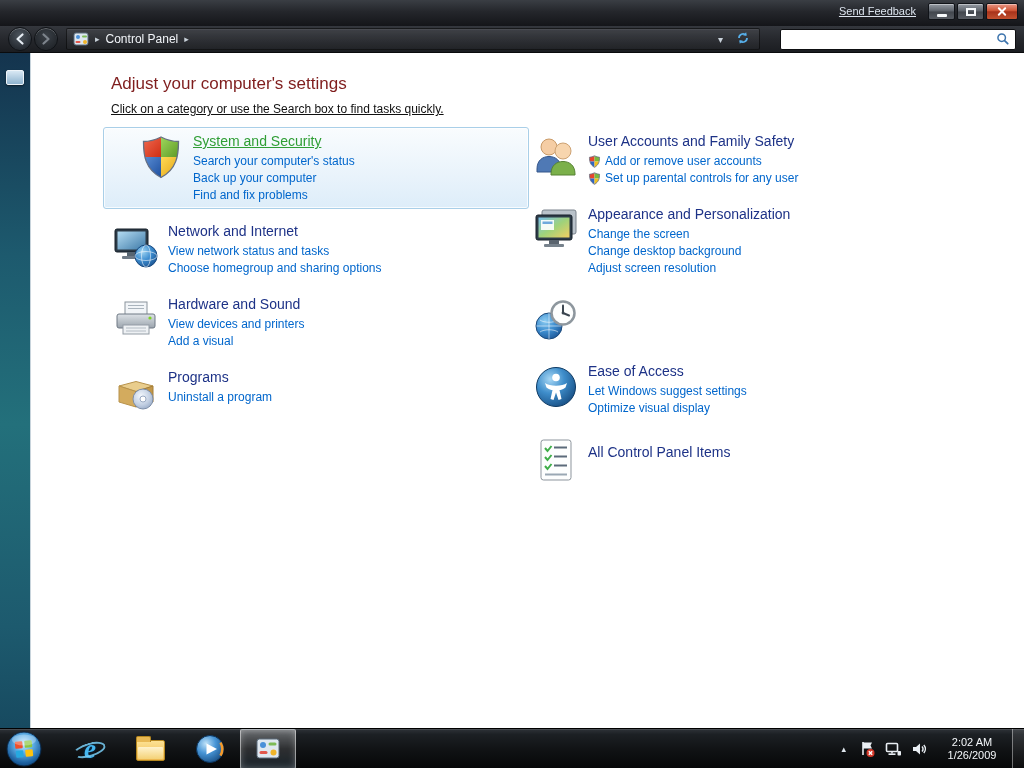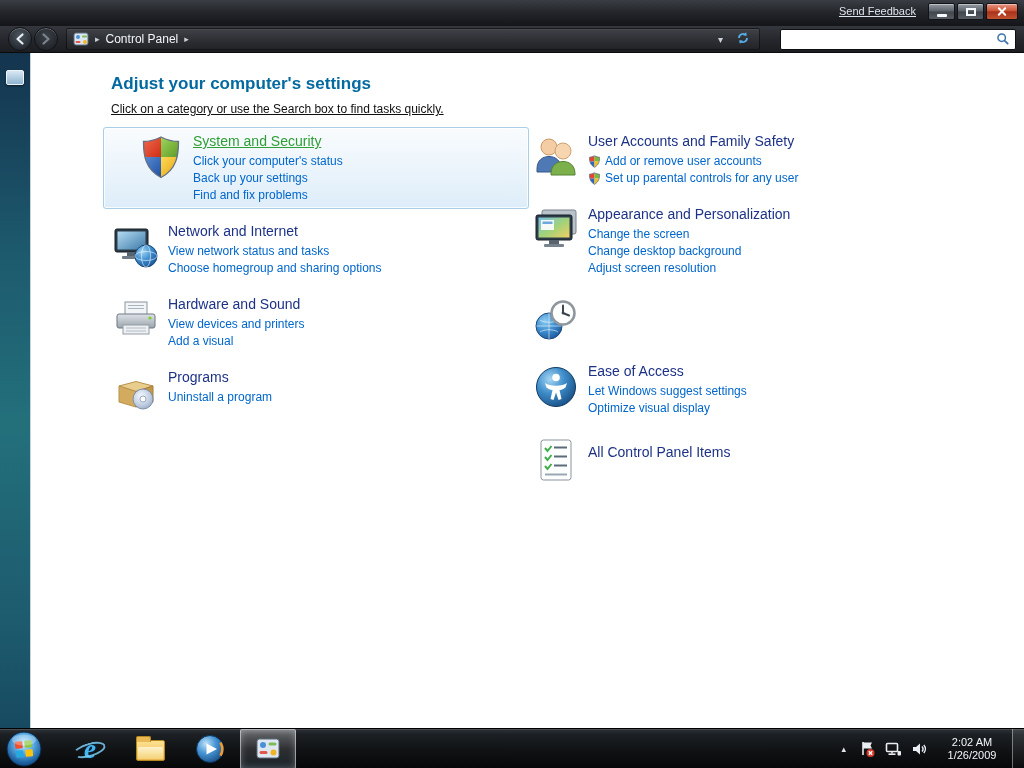--- a/index.html
+++ b/index.html
@@ -53,21 +53,21 @@
   
   .desktop-strip { position:absolute; left:0; top:53px; width:30px; height:675px;
     background:linear-gradient(180deg,#14344e 0%,#1d5a6e 30%,#23707b 55%,#1d5a6e 85%,#174a60 100%); }
   .desk-icon { position:absolute; left:6px; top:17px; width:18px; height:15px;
     background:linear-gradient(#d8e8f4,#8fb4cf); border:1px solid #eef4f9; border-radius:2px;
     box-shadow:0 1px 2px rgba(0,0,0,.5); cursor:pointer; }
 
   
   .content { position:absolute; left:30px; top:53px; width:994px; height:675px; background:#fff;
     border-left:1px solid #c8d4dc; }
-  .page-title { position:absolute; left:80px; top:21px; font-size:17px; font-weight:700; color:#0369a1; }
+  .page-title { position:absolute; left:80px; top:21px; font-size:17px; font-weight:400; color:#7f1d1d; }
   .page-subtitle { position:absolute; left:80px; top:49px; font-size:12px; color:#0f0f0f;text-decoration:underline; }
   .left-col  { position:absolute; left:72px;  top:74px; width:426px; }
   .right-col { position:absolute; left:492px; top:74px; width:348px; }
   .cat { display:flex; padding:4px 8px; margin-bottom:8px; border:1px solid transparent; border-radius:3px; }
   .cat.highlight { background:linear-gradient(#f9fcfe,#e9f3fb 60%,#ddedf9);
     border-color:#a9cfe8; box-shadow:inset 0 0 0 1px rgba(255,255,255,.75);padding-left:33px; }
   .cat-icon { width:48px; height:48px; flex:none; margin-right:8px; margin-top:1px; }
   .cat-icon svg { display:block; }
   .cat-body { display:flex; flex-direction:column; align-items:flex-start; }
   .cat-title { font-size:14px; line-height:18px; color:#1d3287; text-decoration:none;
@@ -214,22 +214,22 @@
             <rect x="6" y="4" width="18" height="20" fill="url(#g-red)"></rect>
             <rect x="24" y="4" width="18" height="20" fill="url(#g-grn)"></rect>
             <rect x="6" y="24" width="18" height="21" fill="url(#g-blu)"></rect>
             <rect x="24" y="24" width="18" height="21" fill="url(#g-yel)"></rect>
           </g>
           <path d="M24 4 C30 7 36 8.5 41.5 8.5 C41.5 22 40 36 24 44.5 C8 36 6.5 22 6.5 8.5 C12 8.5 18 7 24 4 Z" fill="none" stroke="#667084" stroke-width="1.3"></path>
         </svg>
       </div>
       <div class="cat-body">
         <a class="cat-title green">System and Security</a>
-        <a class="task">Click your computer's status</a>
-        <a class="task">Back up your settings</a>
+        <a class="task">Search your computer's status</a>
+        <a class="task">Back up your computer</a>
         <a class="task">Find and fix problems</a>
       </div>
     </div>
 
     <div class="cat">
       <div class="cat-icon">
         <svg width="48" height="48" viewBox="0 0 48 48">
           <defs>
             <linearGradient id="g-scr" x1="0" y1="0" x2="1" y2="1">
                 <stop offset="0" stop-color="#b4dcf2"></stop>

